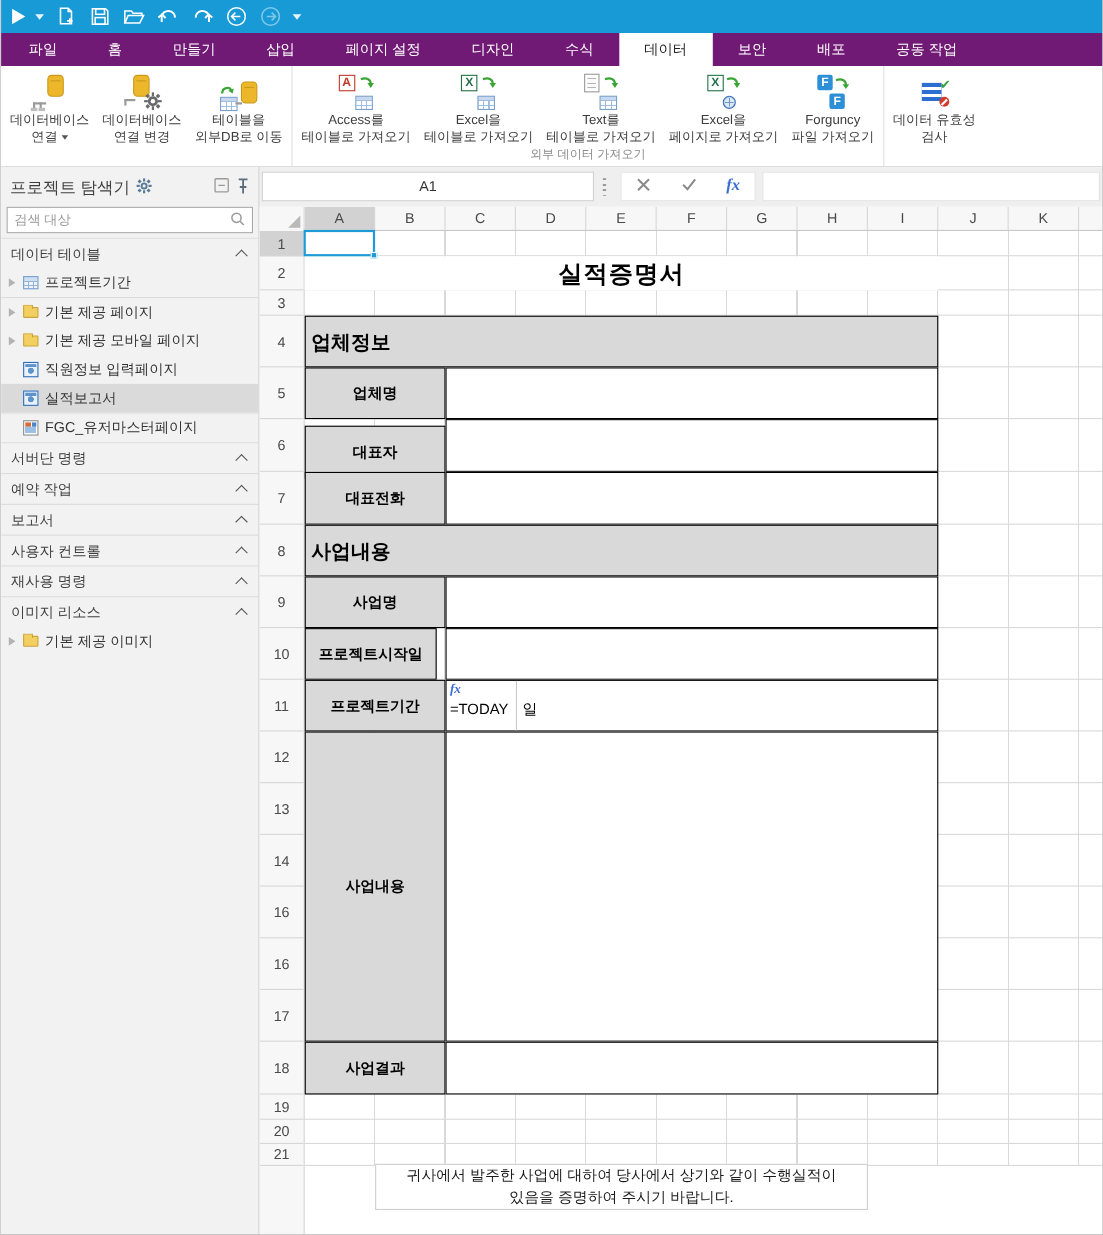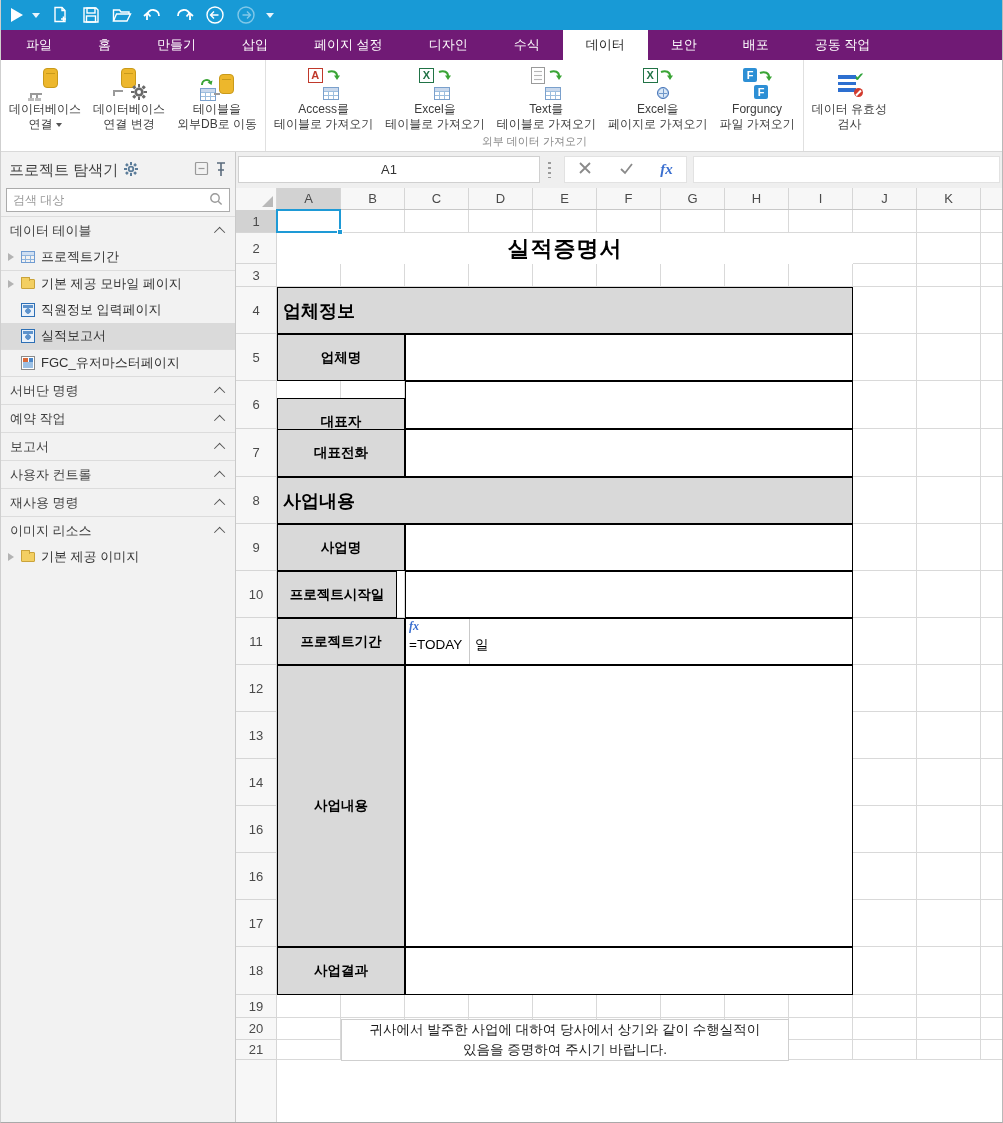--- a/index.html
+++ b/index.html
@@ -427,20 +427,27 @@
               </span>
               <span>프로젝트기간</span>
             </div>
           </div>
           <div class="tsection">
             <div class="titem">
               <span class="expander on"></span>
               <span class="ti">
                 <span class="folder"></span>
               </span>
+              <span>기본 제공 페이지</span>
+            </div>
+            <div class="titem">
+              <span class="expander on"></span>
+              <span class="ti">
+                <span class="folder"></span>
+              </span>
               <span>기본 제공 모바일 페이지</span>
             </div>
             <div class="titem">
               <span class="expander"></span>
               <span class="ti">
                 <span class="pageic"></span>
               </span>
               <span>직원정보 입력페이지</span>
             </div>
             <div class="titem selected">
@@ -584,41 +591,41 @@
             <div class="bgrow" style="height: 48px;"></div>
             <div class="bgrow" style="height: 23px;"></div>
             <div class="bgrow" style="height: 22px;"></div>
             <div class="bgrow" style="height: 20px;"></div>
           </div>
         <div class="formlayer">
             <div class="fcell title" style="left: 0px; top: 23px; width: 576px; height: 31px;">실적증명서</div>
             <div class="fcell section" style="left: 0px; top: 77px; width: 576px; height: 47px;">업체정보</div>
             <div class="fcell label" style="left: 0px; top: 124px; width: 128px; height: 47px;">업체명</div>
             <div class="fcell input" style="left: 128px; top: 124px; width: 448px; height: 47px;"></div>
-            <div class="fcell label" style="left: 0px; top: 188px; width: 128px; height: 48px;">대표자</div>
+            <div class="fcell label" style="left: 0px; top: 177px; width: 128px; height: 48px;">대표자</div>
             <div class="fcell input" style="left: 128px; top: 171px; width: 448px; height: 48px;"></div>
             <div class="fcell label" style="left: 0px; top: 219px; width: 128px; height: 48px;">대표전화</div>
             <div class="fcell input" style="left: 128px; top: 219px; width: 448px; height: 48px;"></div>
             <div class="fcell section" style="left: 0px; top: 267px; width: 576px; height: 47px;">사업내용</div>
             <div class="fcell label" style="left: 0px; top: 314px; width: 128px; height: 47px;">사업명</div>
             <div class="fcell input" style="left: 128px; top: 314px; width: 448px; height: 47px;"></div>
             <div class="fcell label" style="left: 0px; top: 361px; width: 120px; height: 47px;">프로젝트시작일</div>
             <div class="fcell input" style="left: 128px; top: 361px; width: 448px; height: 47px;"></div>
             <div class="fcell label" style="left: 0px; top: 408px; width: 128px; height: 47px;">프로젝트기간</div>
             <div class="fcell formula" style="left: 128px; top: 408px; width: 448px; height: 47px;">
               <span class="fxtag">fx</span>
               <span class="ftext">=TODAY</span>
               <span class="fdivider"></span>
               <span class="funit">일</span>
             </div>
             <div class="fcell label" style="left: 0px; top: 455px; width: 128px; height: 282px;">사업내용</div>
             <div class="fcell input" style="left: 128px; top: 455px; width: 448px; height: 282px;"></div>
             <div class="fcell label" style="left: 0px; top: 737px; width: 128px; height: 48px;">사업결과</div>
             <div class="fcell input" style="left: 128px; top: 737px; width: 448px; height: 48px;"></div>
-            <div class="fcell note" style="left: 64px; top: 809px; width: 448px; height: 42px;">귀사에서 발주한 사업에 대하여 당사에서 상기와 같이 수행실적이
+            <div class="fcell note" style="left: 64px; top: 848px; width: 448px; height: 42px;">귀사에서 발주한 사업에 대하여 당사에서 상기와 같이 수행실적이
 있음을 증명하여 주시기 바랍니다.</div>
             <div class="selbox" style="left: -1px; top: -1px; width: 65px; height: 24px;">
               <div class="selhandle"></div>
             </div>
           </div>
       </div>
     </div>
   </div>
 </div>
 

